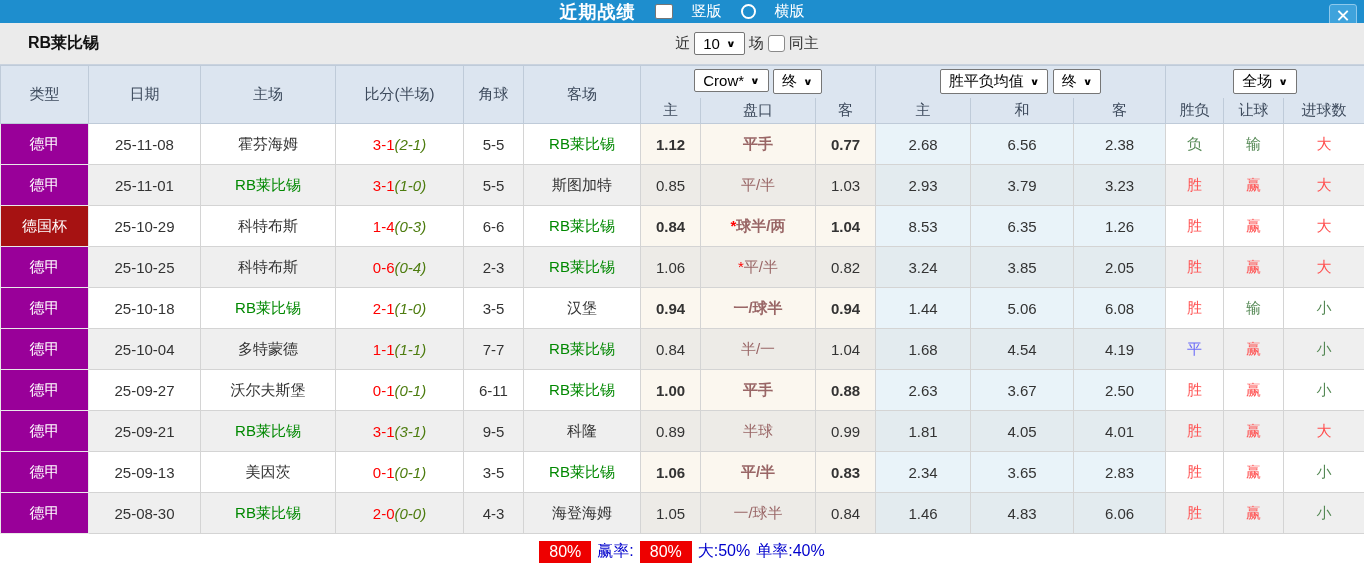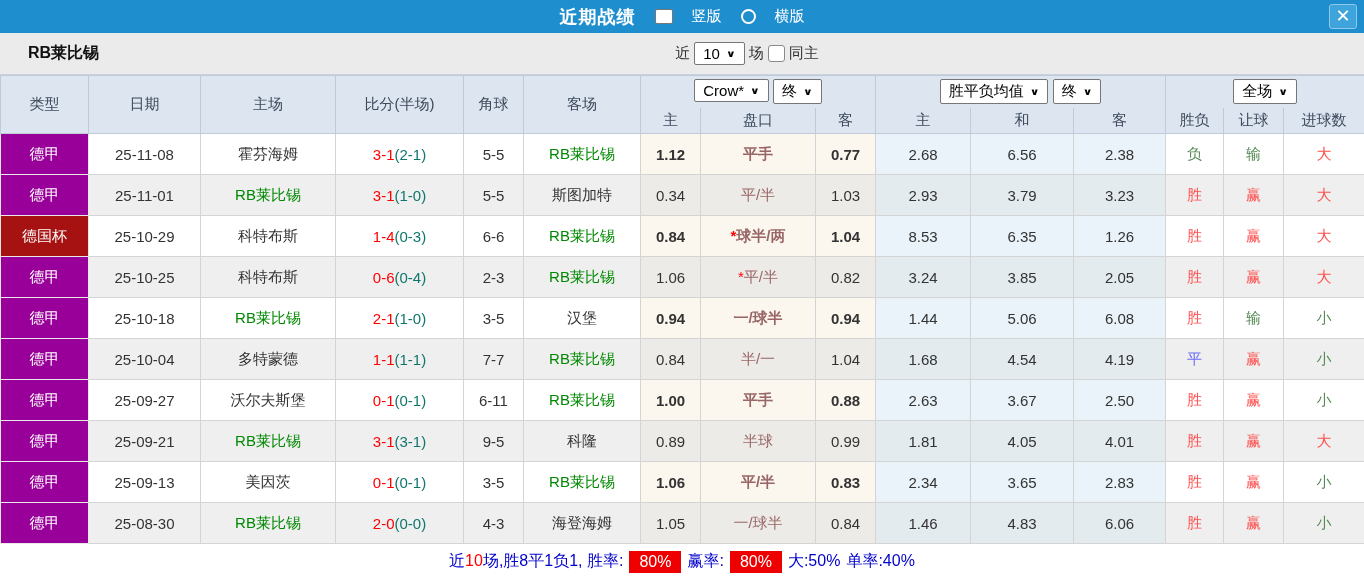--- a/index.html
+++ b/index.html
@@ -1,20 +1,20 @@
 <!DOCTYPE html>
 <html><head>
 <meta charset="utf-8">
 <style>
   * { box-sizing: border-box; margin: 0; padding: 0; }
   html,body { width:1364px; height:578px; overflow:hidden; background:#fff;
     font-family:"Liberation Sans","DejaVu Sans",sans-serif; }
 
   
-  .topbar { position:relative; height:33px; background:#1e8ece; color:#fff;
+  .topbar { position:relative; height:23px; background:#1e8ece; color:#fff;
     display:flex; align-items:center; justify-content:center; gap:19px; }
   .topbar .title { font-size:18px; font-weight:bold; letter-spacing:1px; }
   .radio { display:inline-block; width:15px; height:15px; border:2.5px solid #fff;
     border-radius:50%; vertical-align:middle; }
   .radio.sel { background:#fff; }
   .radio-label { font-size:15px; color:#fff; }
   .close-btn { position:absolute; right:7px; top:4px; width:28px; height:25px;
     background:#3fa3dc; border:1px solid #8ec9ec; border-radius:3px; color:#fff;
     font-size:18px; font-weight:bold; line-height:23px; text-align:center; cursor:pointer; }
 
@@ -44,21 +44,21 @@
   thead tr.h2 th { border-top:none; }
   tbody td { height:41px; font-size:15px; color:#333; border:1px solid #d4d4d4; }
   tr.odd td { background:#fff; }
   tr.even td { background:#efefef; }
   td.type { color:#fff; border-color:#e9e9e9; }
   tr.odd td.crow { background:#fbf7ef;font-weight:bold; }
   tr.even td.crow { background:#edebe7; }
   tr.odd td.avg { background:#e9f3f9; }
   tr.even td.avg { background:#e3ebef; }
   .score { color:#ff0000; }
-  .half { color:#0f766e; }
+  .half { color:#4d7c0f;font-style:italic; }
   .rbteam { color:#008800; }
   .pan { color:#996666; }
   .star { color:#ff0000; }
   .c-red { color:#ff5050; }
   .c-green { color:#548854; }
   .c-blue { color:#6b6bf7; }
 
   
   .footer { height:35px; display:flex; align-items:center; justify-content:center;
     gap:6px; font-size:16px; color:#0000cc; background:#fff; }
@@ -174,21 +174,21 @@
         <td class="c-green">输</td>
         <td class="c-red">大</td>
       </tr>
       <tr class="even">
         <td class="type" style="background:#990099">德甲</td>
         <td>25-11-01</td>
         <td class="rbteam">RB莱比锡</td>
         <td><span class="score">3-1</span><span class="half">(1-0)</span></td>
         <td>5-5</td>
         <td class="">斯图加特</td>
-        <td class="crow">0.34</td>
+        <td class="crow">0.85</td>
         <td class="crow"><span class="pan">平/半</span></td>
         <td class="crow">1.03</td>
         <td class="avg">2.93</td>
         <td class="avg">3.79</td>
         <td class="avg">3.23</td>
         <td class="c-red">胜</td>
         <td class="c-red">赢</td>
         <td class="c-red">大</td>
       </tr>
       <tr class="odd">
@@ -324,19 +324,18 @@
         <td class="avg">4.83</td>
         <td class="avg">6.06</td>
         <td class="c-red">胜</td>
         <td class="c-red">赢</td>
         <td class="c-green">小</td>
       </tr>
     </tbody>
 </table>
 
 <div class="footer">
-  <span><span>近</span><span class="red-num">10</span><span>场,胜8平1负1, 胜率:</span></span>
   <span class="badge">80%</span>
   <span>赢率:</span>
   <span class="badge">80%</span>
   <span><span>大:</span><span>50%</span></span>
   <span><span>单率:</span><span>40%</span></span>
 </div>
 
 </body></html>

